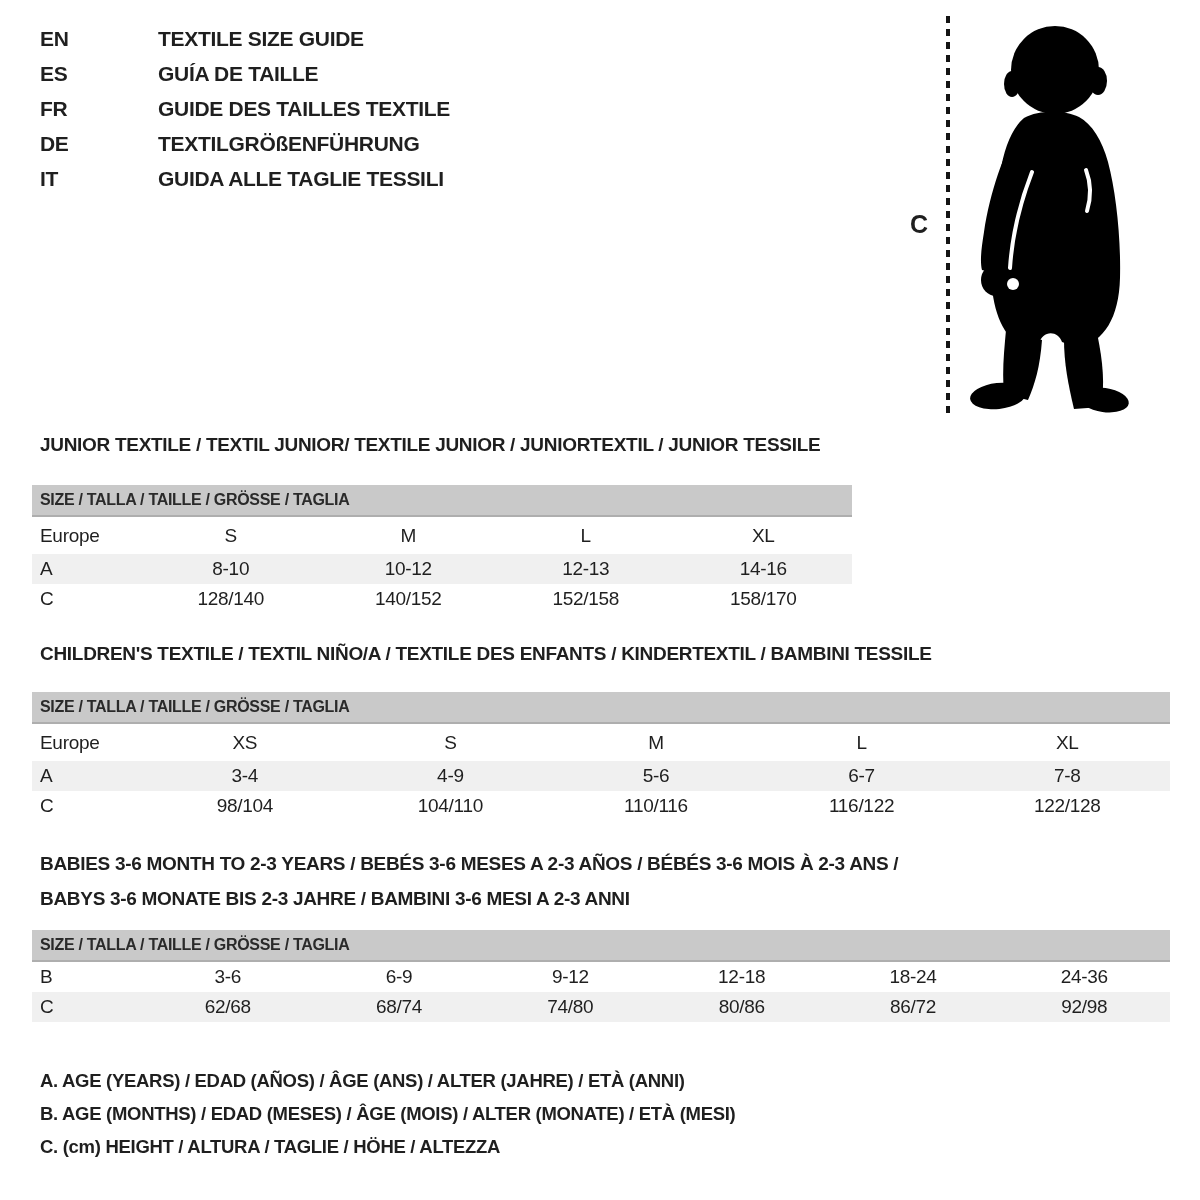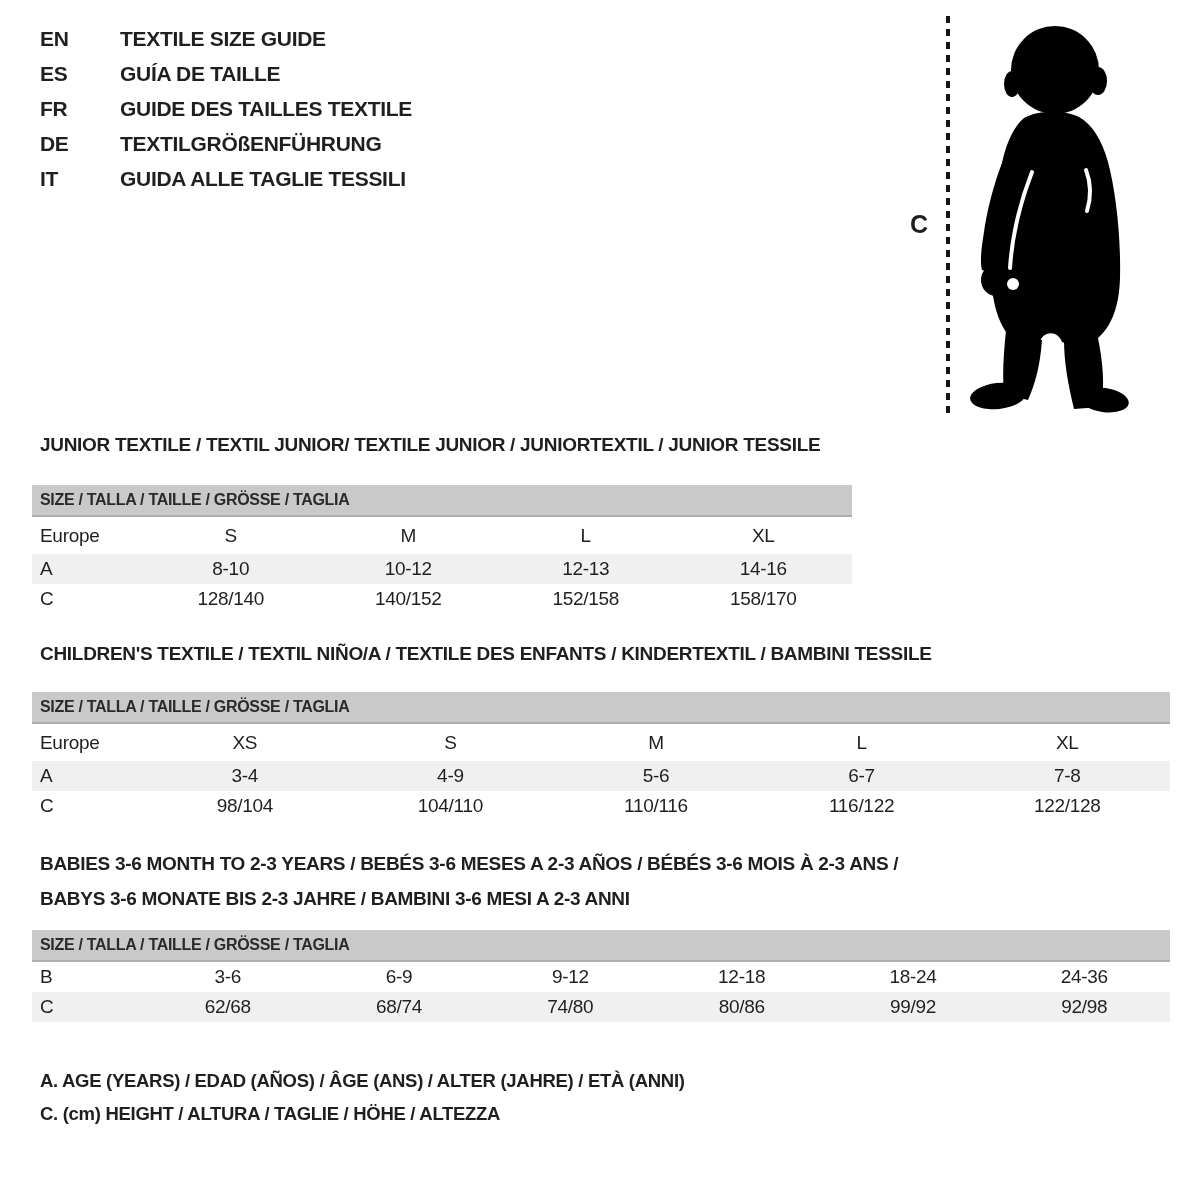--- a/index.html
+++ b/index.html
@@ -7,21 +7,21 @@
     width:1200px;height:1200px;position:relative;overflow:hidden;
     background:var(--page-bg,#ffffff);
     color:var(--text,#1f1f1f);
     font-family:"Liberation Sans", sans-serif;
     letter-spacing:-0.3px;
   }
   .page{position:absolute;inset:0;}
 
   
   .lang-block{position:absolute;left:40px;top:27px;}
-  .lang-row{display:flex;align-items:baseline;font-weight:bold;font-size:21px;line-height:23px;margin-bottom:12px;}
+  .lang-row{display:flex;align-items:baseline;font-weight:bold;font-size:21px;line-height:23px;margin-bottom:12px;gap:38px;}
   .lang-code{width:80px;flex:0 0 80px;}
 
   
   .dash-line{
     position:absolute;left:946px;top:16px;width:4px;height:402px;
     background:repeating-linear-gradient(to bottom,#141414 0 7px,transparent 7px 13px);
   }
   .c-label{position:absolute;left:910px;top:210px;font-size:25px;font-weight:bold;}
   .silhouette{position:absolute;left:964px;top:22px;width:180px;height:398px;}
 
@@ -209,25 +209,26 @@
             <div class="cell">12-18</div>
             <div class="cell">18-24</div>
             <div class="cell">24-36</div>
           </div>
           <div class="data-row shaded" style="grid-template-columns: 110px repeat(6, 1fr);">
             <div class="row-label">C</div>
             <div class="cell">62/68</div>
             <div class="cell">68/74</div>
             <div class="cell">74/80</div>
             <div class="cell">80/86</div>
-            <div class="cell">99/92</div>
+            <div class="cell">86/72</div>
             <div class="cell">92/98</div>
           </div>
         </div>
       </section>
     </div>
 
   <div class="footnotes">
       <div class="footnote">A. AGE (YEARS) / EDAD (AÑOS) / ÂGE (ANS) / ALTER (JAHRE) / ETÀ (ANNI)</div>
+      <div class="footnote">B. AGE (MONTHS) / EDAD (MESES) / ÂGE (MOIS) / ALTER (MONATE) / ETÀ (MESI)</div>
       <div class="footnote">C. (cm) HEIGHT / ALTURA / TAGLIE / HÖHE / ALTEZZA</div>
     </div>
 
 </div>
 
 </body></html>

